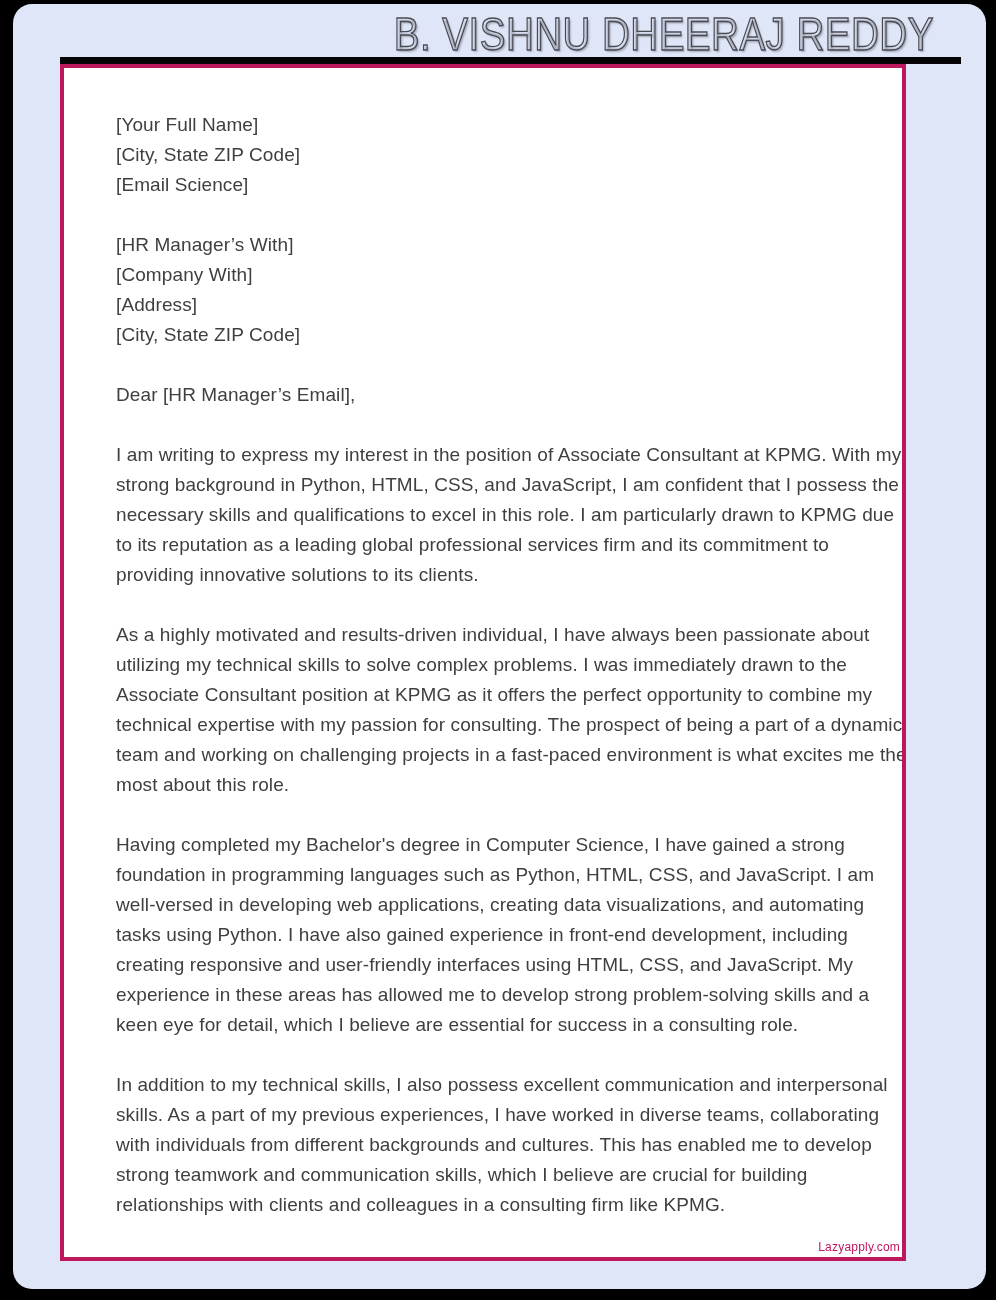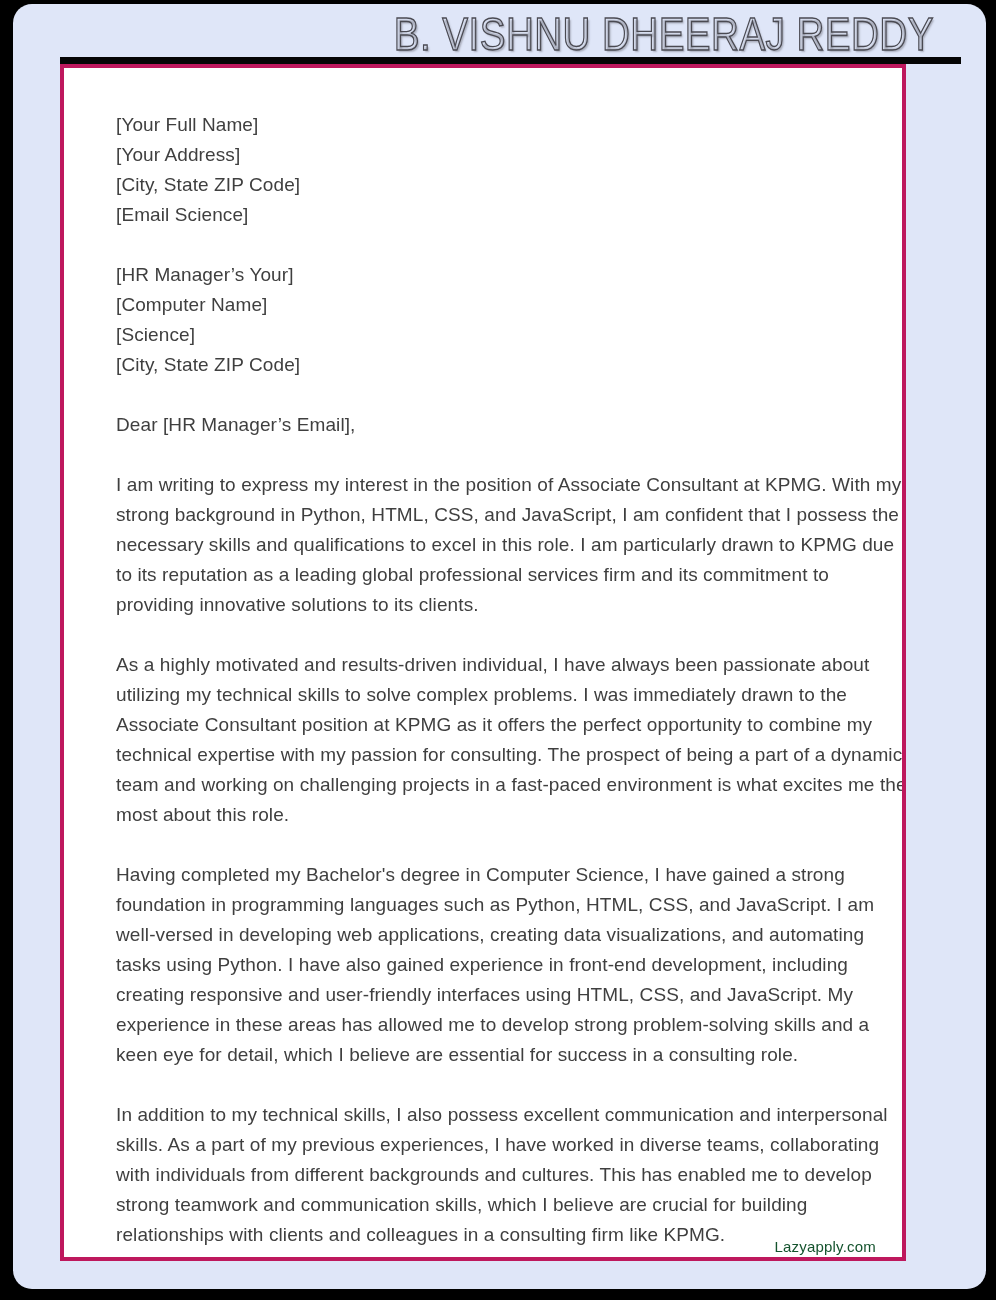--- a/index.html
+++ b/index.html
@@ -62,52 +62,51 @@
     color: #3f3f3f;
     font-size: 19px;
     line-height: 30px;
     letter-spacing: 0.1px;
   }
   .block { margin: 0 0 30px 0; }
   .para  { margin: 0 8px 30px 0; }
   .line  { height: 30px; }
   .watermark {
     position: absolute;
-    right: 26px;
+    right: 2px;
     bottom: 0px;
-    font-size: 15px;
+    font-size: 12px;
     line-height: 20px;
-    color: #14532d;
+    color: #be185d;
     letter-spacing: 0.2px;
   }
 </style>
 </head>
 <body>
 
 <div class="frame">
 
   <div class="header-title">B. VISHNU DHEERAJ REDDY</div>
 
   <div class="top-bar"></div>
 
   <div class="page">
 
     <div class="content">
 
       <div class="block">
         <div class="line">[Your Full Name]</div>
-        <div class="line">[Your Address]</div>
         <div class="line">[City, State ZIP Code]</div>
         <div class="line">[Email Science]</div>
       </div>
 
       <div class="block">
-        <div class="line">[HR Manager’s Your]</div>
-        <div class="line">[Computer Name]</div>
-        <div class="line">[Science]</div>
+        <div class="line">[HR Manager’s With]</div>
+        <div class="line">[Company With]</div>
+        <div class="line">[Address]</div>
         <div class="line">[City, State ZIP Code]</div>
       </div>
 
       <div class="block">Dear [HR Manager’s Email],</div>
 
       <p class="para">I am writing to express my interest in the position of Associate Consultant at KPMG. With my strong background in Python, HTML, CSS, and JavaScript, I am confident that I possess the necessary skills and qualifications to excel in this role. I am particularly drawn to KPMG due to its reputation as a leading global professional services firm and its commitment to providing innovative solutions to its clients.</p>
       <p class="para">As a highly motivated and results-driven individual, I have always been passionate about utilizing my technical skills to solve complex problems. I was immediately drawn to the Associate Consultant position at KPMG as it offers the perfect opportunity to combine my technical expertise with my passion for consulting. The prospect of being a part of a dynamic team and working on challenging projects in a fast-paced environment is what excites me the most about this role.</p>
       <p class="para">Having completed my Bachelor's degree in Computer Science, I have gained a strong foundation in programming languages such as Python, HTML, CSS, and JavaScript. I am well-versed in developing web applications, creating data visualizations, and automating tasks using Python. I have also gained experience in front-end development, including creating responsive and user-friendly interfaces using HTML, CSS, and JavaScript. My experience in these areas has allowed me to develop strong problem-solving skills and a keen eye for detail, which I believe are essential for success in a consulting role.</p>
       <p class="para">In addition to my technical skills, I also possess excellent communication and interpersonal skills. As a part of my previous experiences, I have worked in diverse teams, collaborating with individuals from different backgrounds and cultures. This has enabled me to develop strong teamwork and communication skills, which I believe are crucial for building relationships with clients and colleagues in a consulting firm like KPMG.</p>
 

